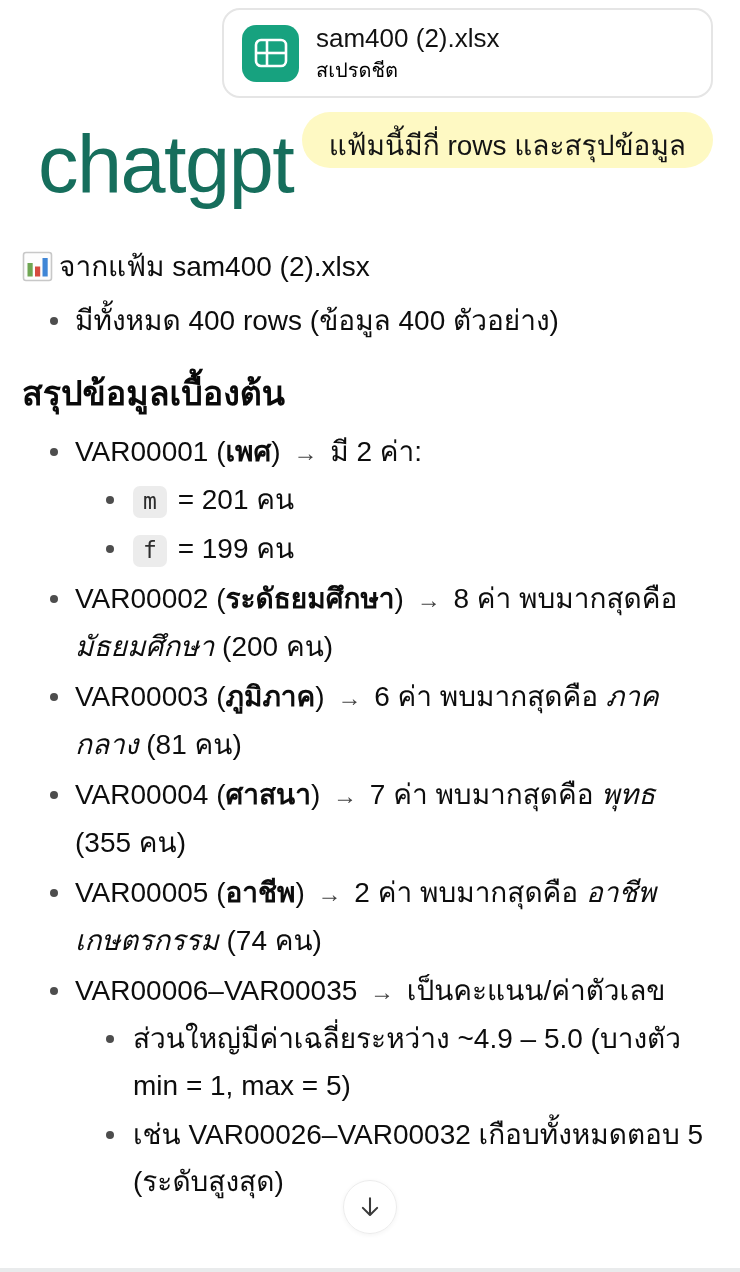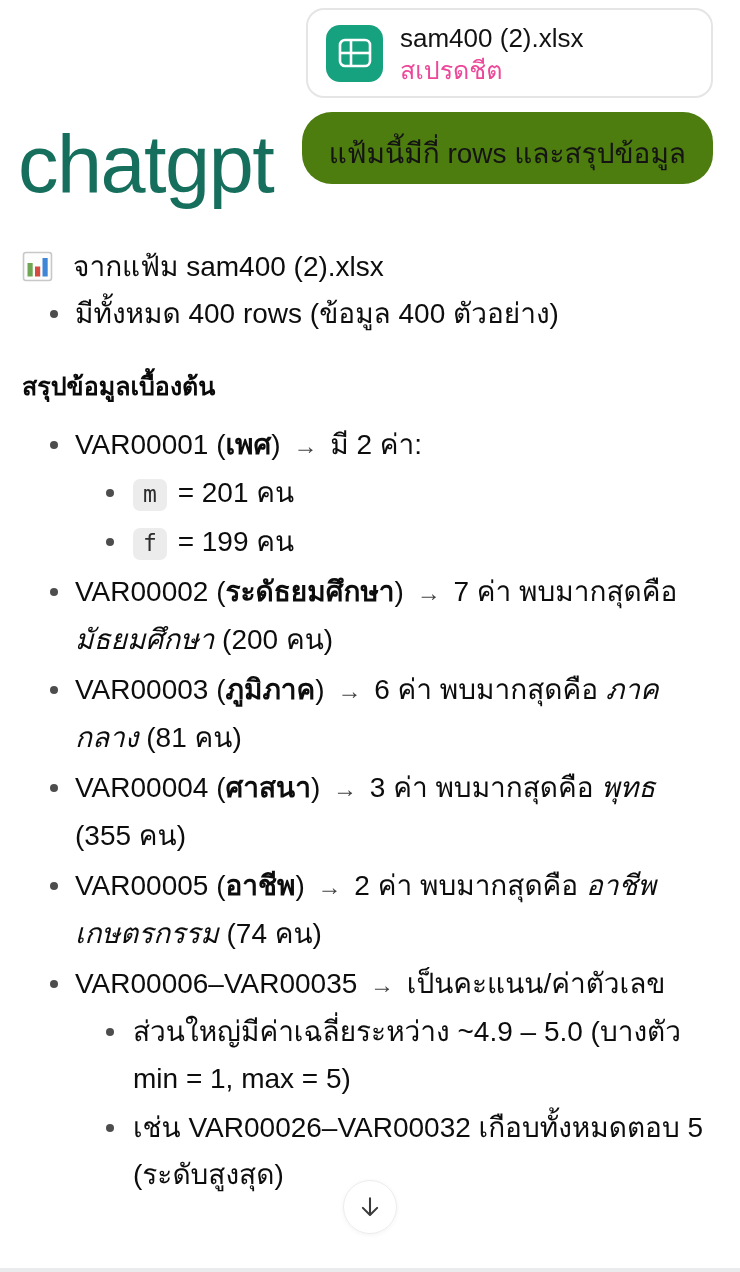--- a/index.html
+++ b/index.html
@@ -4,61 +4,61 @@
 <style>
   html,body{margin:0;padding:0;}
   body{
     width:740px;height:1272px;position:relative;overflow:hidden;
     background:#ffffff;color:#0d0d0d;
     font-family:"Liberation Sans","DejaVu Sans",sans-serif;
     font-size:28px;line-height:47px;
   }
   
   .file-card{
-    position:absolute;top:8px;right:27px;width:407px;height:90px;
+    position:absolute;top:8px;right:27px;width:491px;height:90px;
     background:#fff;border:2px solid #e5e5e5;border-radius:18px;
     box-sizing:border-box;display:flex;align-items:center;padding:0 24px 0 18px;
   }
   .file-icon{
     width:57px;height:57px;border-radius:14px;background:#17a27f;
     display:flex;align-items:center;justify-content:center;margin-right:17px;flex:none;
   }
   .file-meta{min-width:0;}
   .file-title{font-size:26px;line-height:34px;color:#121212;white-space:nowrap;}
-  .file-sub{font-size:25px;line-height:31px;color:#ec4899;white-space:nowrap;}
+  .file-sub{font-size:20px;line-height:31px;color:#000000;white-space:nowrap;}
   
   .user-bubble{
     position:absolute;top:112px;right:27px;height:48px;
-    background:#4d7c0f;border-radius:30px;padding:12px 27px;
+    background:#fef9c3;border-radius:30px;padding:4px 27px;
     font-size:28px;line-height:60px;color:#141414;white-space:nowrap;
   }
   
   .watermark{
-    position:absolute;top:112px;left:18px;
+    position:absolute;top:112px;left:38px;
     font-size:81px;line-height:104px;font-weight:500;letter-spacing:-1.5px;
     color:#166e5c;
   }
   
   .response{position:absolute;top:243px;left:22px;width:694px;}
-  .intro{display:flex;align-items:center;gap:20px;line-height:47px;text-align:center;}
+  .intro{display:flex;align-items:center;gap:6px;line-height:47px;margin-bottom:7px;text-align:center;}
   .intro .emoji{flex:none;display:flex;}
   ul{list-style:none;margin:0;padding:0;}
   ul.l1>li{position:relative;padding-left:53px;margin-bottom:3px;}
   ul.l1>li::before{
     content:"";position:absolute;left:28px;top:20px;
     width:8px;height:8px;border-radius:50%;background:#4d4d4d;
   }
   ul.l2{margin-top:0;}
   ul.l2>li{position:relative;padding-left:58px;margin-bottom:2px;}
   ul.l2>li::before{
     content:"";position:absolute;left:31px;top:20px;
     width:8px;height:8px;border-radius:50%;background:#4d4d4d;
   }
   h2.summary-heading{
-    font-size:25px;line-height:50px;font-weight:700;
+    font-size:34px;line-height:50px;font-weight:700;
     margin:24px 0 10px 0;color:#0a0a0a;
   }
   .seg-bold{font-weight:700;margin-top:48px;}
   .seg-italic{font-style:italic;}
   .seg-arrow{font-size:24px;color:#424242;padding:0 5px;}
   .badge{
     font-family:"DejaVu Sans Mono","Liberation Mono",monospace;
     font-size:23px;line-height:34px;background:#ececec;border-radius:7px;
     padding:2px 10px 4px;color:#2d2d2d;margin-right:3px;
   }
@@ -107,23 +107,23 @@
   </div>
   <ul class="l1" id="list-file-stats">
       <li><span class="seg-text">มีทั้งหมด 400 rows (ข้อมูล 400 ตัวอย่าง)</span></li>
     </ul>
   <h2 class="summary-heading">สรุปข้อมูลเบื้องต้น</h2>
   <ul class="l1" id="list-summary">
       <li><span class="seg-text">VAR00001 (</span><span class="seg-bold">เพศ</span><span class="seg-text">) </span><span class="seg-arrow">→</span><span class="seg-text"> มี 2 ค่า:</span><ul class="l2">
           <li><code class="badge">m</code><span class="seg-text"> = 201 คน</span></li>
           <li><code class="badge">f</code><span class="seg-text"> = 199 คน</span></li>
         </ul></li>
-      <li><span class="seg-text">VAR00002 (</span><span class="seg-bold">ระดัธยมศึกษา</span><span class="seg-text">) </span><span class="seg-arrow">→</span><span class="seg-text"> 7 ค่า พบมากสุดคือ </span><span class="seg-italic">มัธยมศึกษา</span><span class="seg-text"> (200 คน)</span></li>
+      <li><span class="seg-text">VAR00002 (</span><span class="seg-bold">ระดัธยมศึกษา</span><span class="seg-text">) </span><span class="seg-arrow">→</span><span class="seg-text"> 8 ค่า พบมากสุดคือ </span><span class="seg-italic">มัธยมศึกษา</span><span class="seg-text"> (200 คน)</span></li>
       <li><span class="seg-text">VAR00003 (</span><span class="seg-bold">ภูมิภาค</span><span class="seg-text">) </span><span class="seg-arrow">→</span><span class="seg-text"> 6 ค่า พบมากสุดคือ </span><span class="seg-italic">ภาคกลาง</span><span class="seg-text"> (81 คน)</span></li>
-      <li><span class="seg-text">VAR00004 (</span><span class="seg-bold">ศาสนา</span><span class="seg-text">) </span><span class="seg-arrow">→</span><span class="seg-text"> 3 ค่า พบมากสุดคือ </span><span class="seg-italic">พุทธ</span><span class="seg-text"> (355 คน)</span></li>
+      <li><span class="seg-text">VAR00004 (</span><span class="seg-bold">ศาสนา</span><span class="seg-text">) </span><span class="seg-arrow">→</span><span class="seg-text"> 7 ค่า พบมากสุดคือ </span><span class="seg-italic">พุทธ</span><span class="seg-text"> (355 คน)</span></li>
       <li><span class="seg-text">VAR00005 (</span><span class="seg-bold">อาชีพ</span><span class="seg-text">) </span><span class="seg-arrow">→</span><span class="seg-text"> 2 ค่า พบมากสุดคือ </span><span class="seg-italic">อาชีพเกษตรกรรม</span><span class="seg-text"> (74 คน)</span></li>
       <li><span class="seg-text">VAR00006–VAR00035 </span><span class="seg-arrow">→</span><span class="seg-text"> เป็นคะแนน/ค่าตัวเลข</span><ul class="l2">
           <li><span class="seg-text">ส่วนใหญ่มีค่าเฉลี่ยระหว่าง ~4.9 – 5.0 (บางตัว min = 1, max = 5)</span></li>
           <li><span class="seg-text">เช่น VAR00026–VAR00032 เกือบทั้งหมดตอบ 5 (ระดับสูงสุด)</span></li>
         </ul></li>
     </ul>
 </div>
 
 <button class="scroll-btn">
   <svg width="26" height="26" viewBox="0 0 24 24" fill="none">

